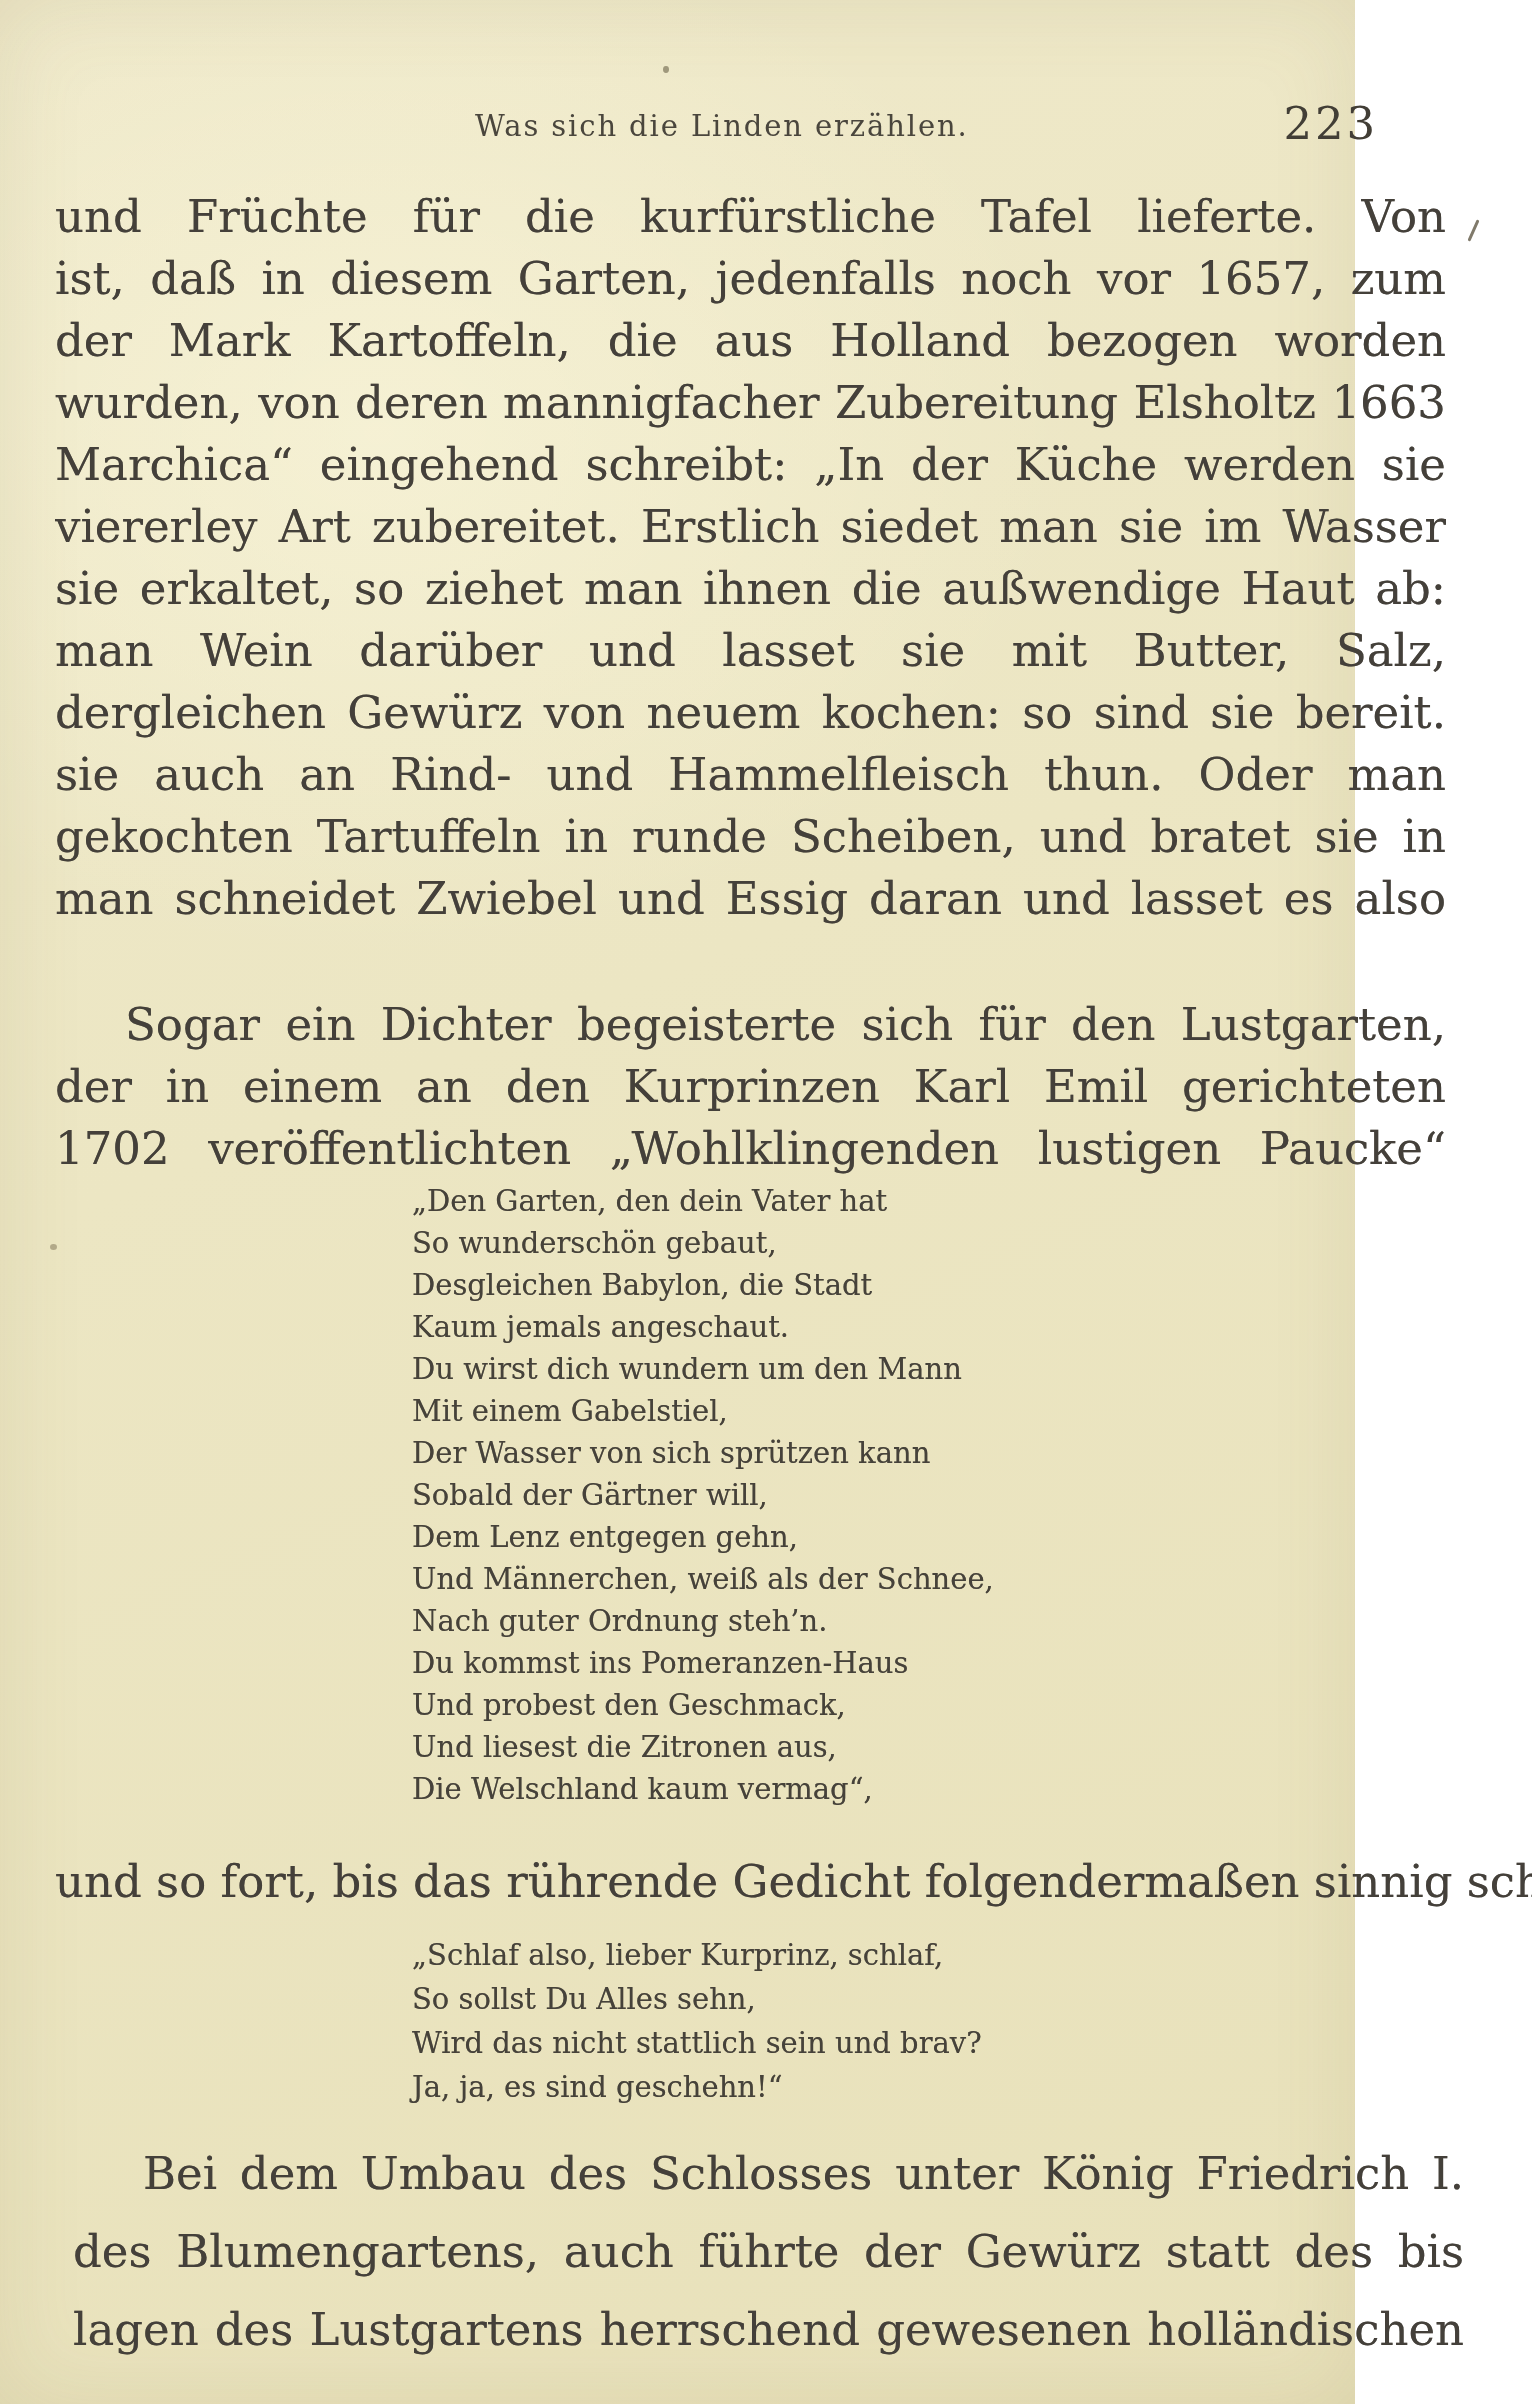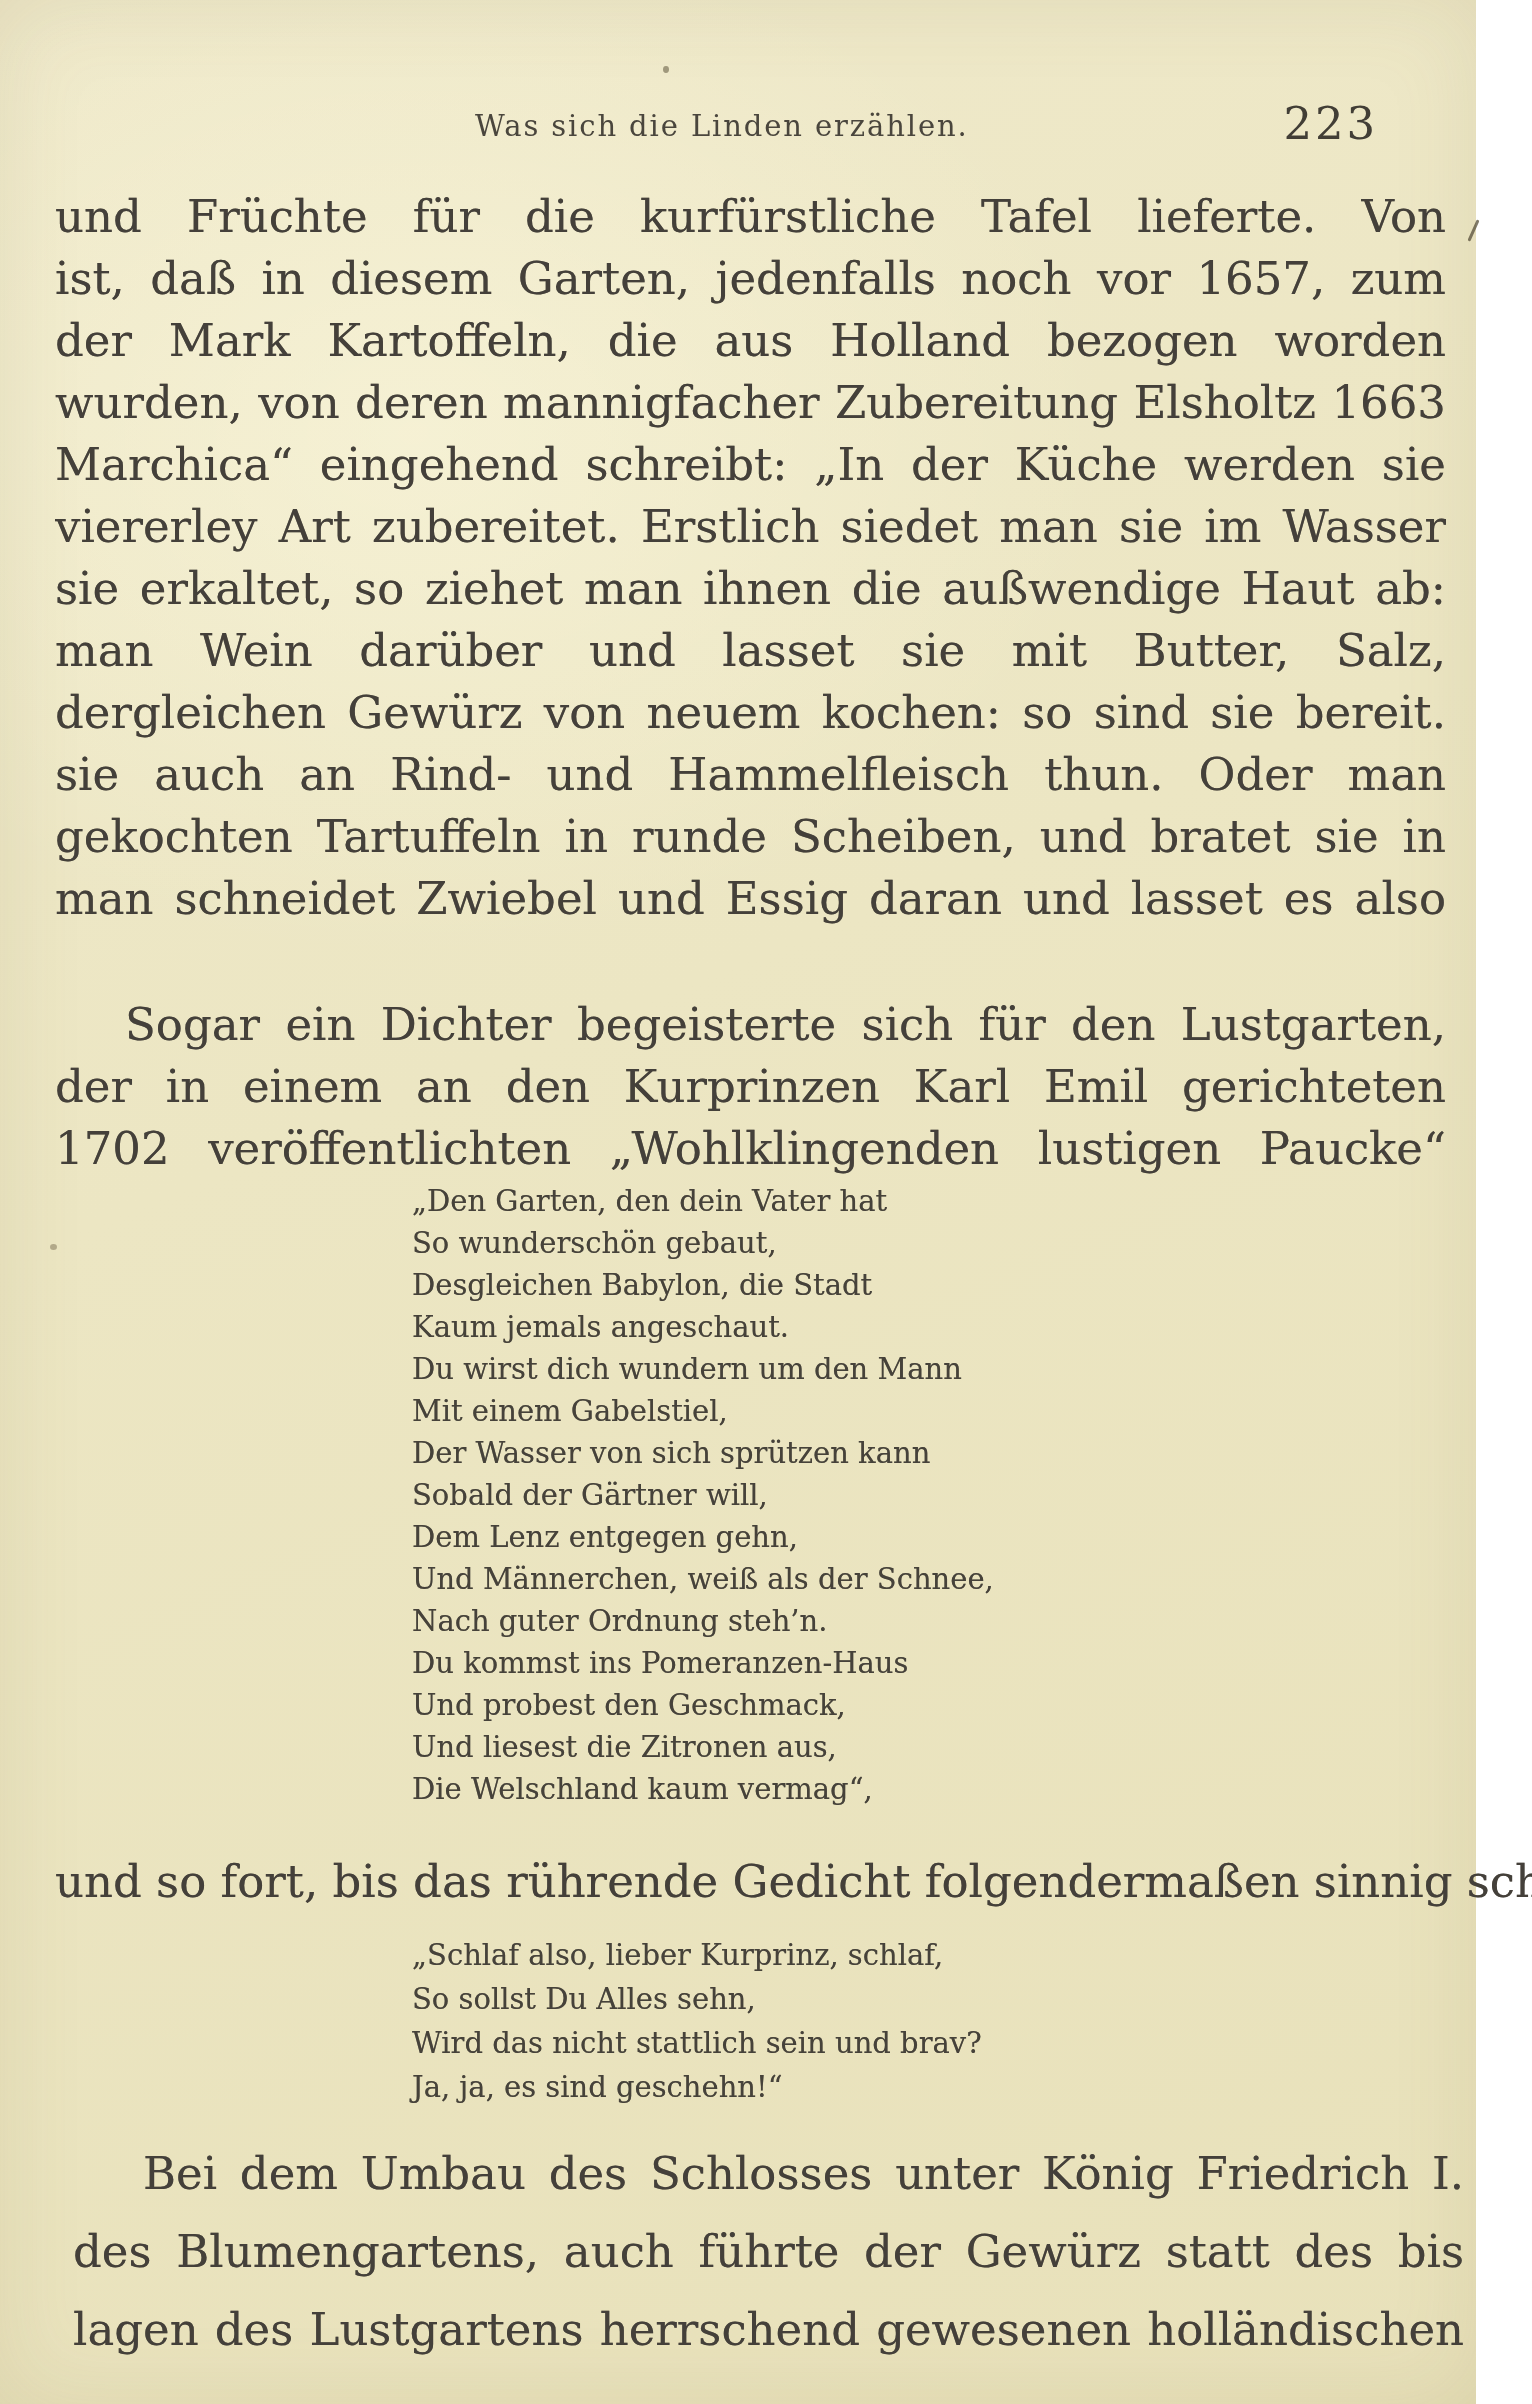--- a/index.html
+++ b/index.html
@@ -4,21 +4,21 @@
 <title>Buchseite 223</title>
 <style>
   html,body{margin:0;padding:0;}
   body{
     width:1532px;height:2405px;
     font-family:"DejaVu Serif", serif;
     overflow:hidden;
   }
   .page{
     position:relative;
-    width:1476px;height:2405px;
+    width:1355px;height:2405px;
     background:
       radial-gradient(ellipse 1164px 873px at 28% 18%, rgba(255,252,228,.45), rgba(255,252,228,0) 60%),
       linear-gradient(158deg,#efe9ca 0%,#ece6c3 42%,#e8e1ba 100%);
     box-shadow:inset 0 0 87px rgba(120,105,60,.12);
     color:#44403a;
   }
   
   .running-head{position:absolute;top:97px;left:55px;width:1391px;height:68px;}
   .running-title{
     position:absolute;left:420px;top:11.6px;

